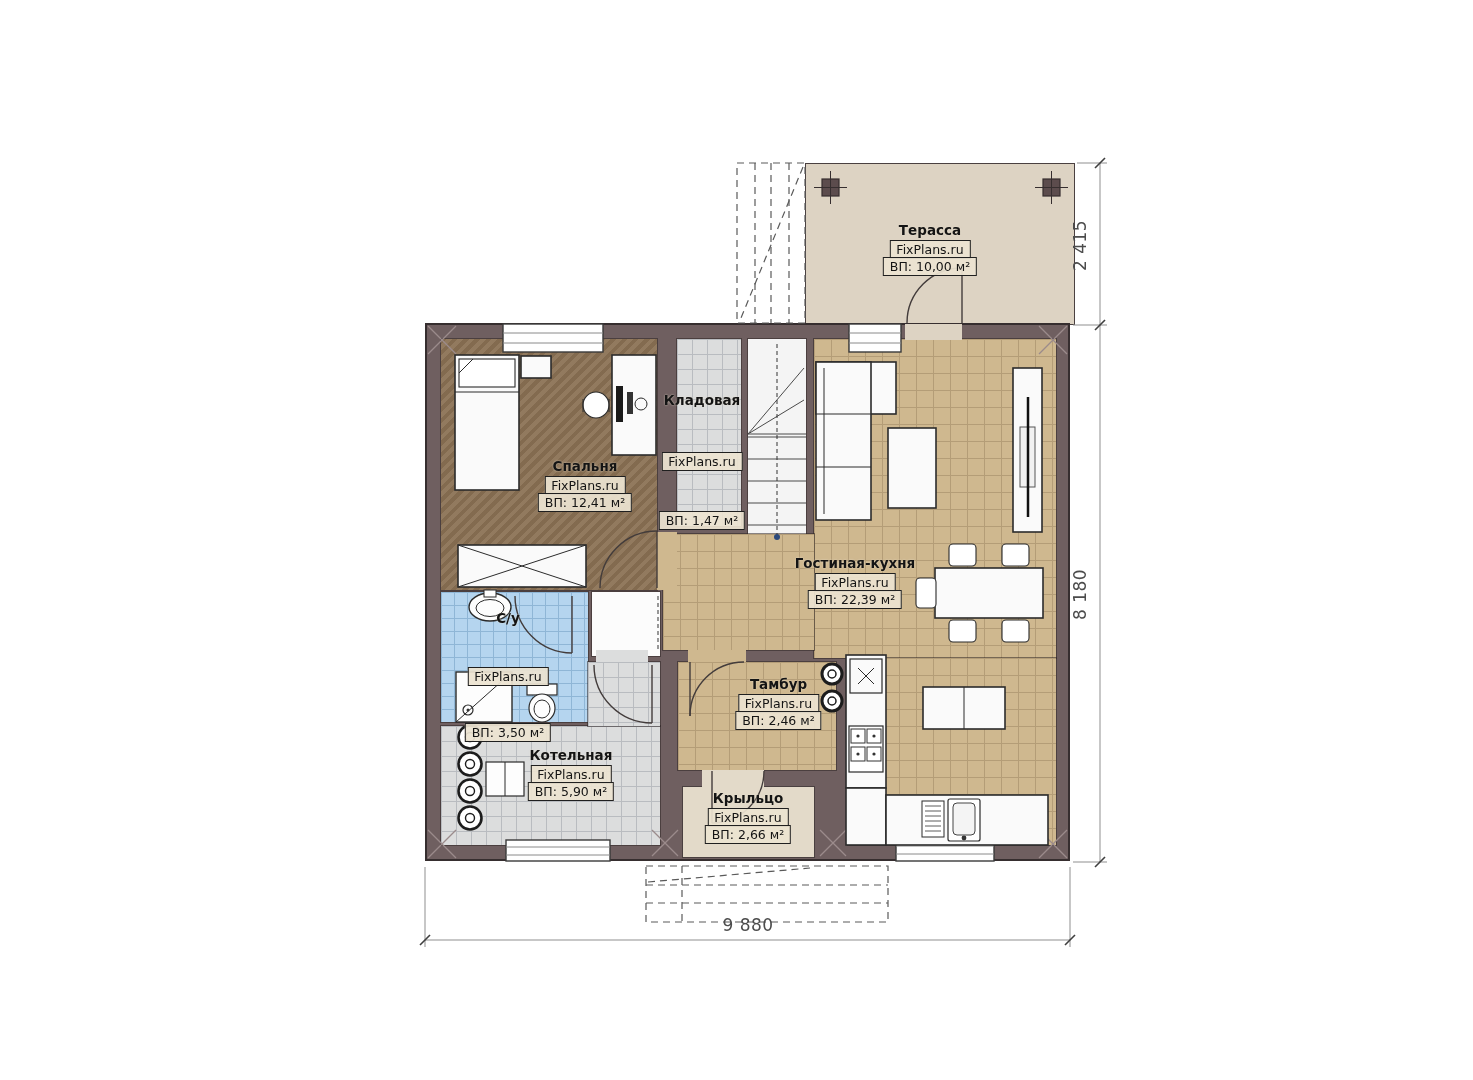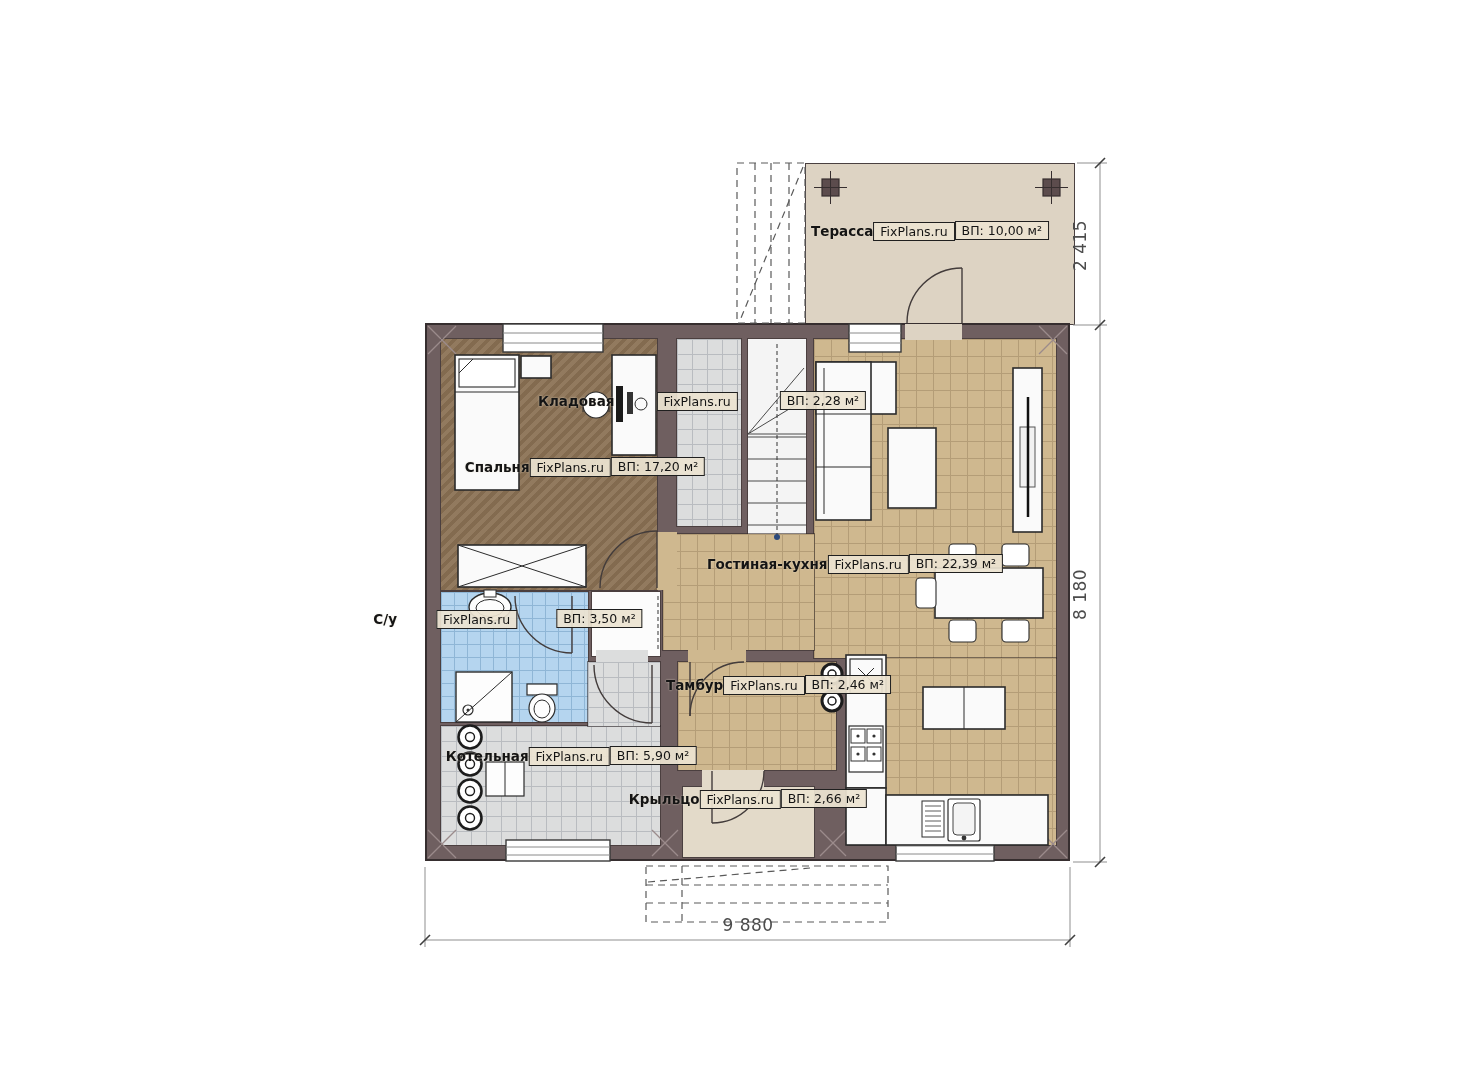--- a/index.html
+++ b/index.html
@@ -11,21 +11,21 @@
     background-image:repeating-linear-gradient(135deg, rgba(50,34,20,0.10) 0 4px, rgba(255,255,255,0.05) 4px 8px);}
   .tile-tan{background-color:#cfb88f;
     background-image:linear-gradient(#b49d77 1px, transparent 1px),linear-gradient(90deg,#b49d77 1px, transparent 1px);
     background-size:17px 17px;}
   .tile-gray{background-color:#dcdddd;
     background-image:linear-gradient(#b9bcc0 1px, transparent 1px),linear-gradient(90deg,#b9bcc0 1px, transparent 1px);
     background-size:15px 15px;}
   .tile-blue{background-color:#b5d5ef;
     background-image:linear-gradient(#8fb6d6 1px, transparent 1px),linear-gradient(90deg,#8fb6d6 1px, transparent 1px);
     background-size:13px 13px;}
-  .room-label{position:absolute;transform:translateX(-50%);display:flex;flex-direction:row;
+  .room-label{position:absolute;transform:translateX(-50%);display:flex;flex-direction:column;
     align-items:center;z-index:30;}
   .room-name{font-weight:bold;font-size:13.5px;color:#141414;margin-bottom:2px;white-space:nowrap;
     text-shadow:0 0 2px rgba(236,227,209,0.8);}
   .label-box{border:1.6px solid #1f1f1f;background:rgba(236,227,209,0.93);padding:0 6px;
     font-size:12.5px;line-height:17px;color:#141414;white-space:nowrap;}
   .label-box + .label-box{margin-top:-1.6px;}
   .dim-label{position:absolute;font-size:17px;color:#4c4c4c;letter-spacing:0.5px;z-index:25;}
   .dim-v{writing-mode:vertical-rl;transform:rotate(180deg);width:24px;text-align:center;}
   .dim-h{text-align:center;}
   svg#overlay{position:absolute;left:0;top:0;z-index:20;pointer-events:none;}
@@ -272,27 +272,27 @@
 
   <div class="room-label" style="left:930px;top:222px;">
     <div class="room-name">Терасса</div>
     <div class="label-box">FixPlans.ru</div>
     <div class="label-box">ВП: 10,00 м²</div>
   </div>
 
   <div class="room-label" style="left:702px;top:392px;gap:42px;">
     <div class="room-name">Кладовая</div>
     <div class="label-box">FixPlans.ru</div>
-    <div class="label-box">ВП: 2,28 м²</div>
+    <div class="label-box">ВП: 1,47 м²</div>
   </div>
 
   <div class="room-label" style="left:585px;top:458px;">
     <div class="room-name">Спальня</div>
     <div class="label-box">FixPlans.ru</div>
-    <div class="label-box">ВП: 17,20 м²</div>
+    <div class="label-box">ВП: 12,41 м²</div>
   </div>
 
   <div class="room-label" style="left:855px;top:555px;">
     <div class="room-name">Гостиная-кухня</div>
     <div class="label-box">FixPlans.ru</div>
     <div class="label-box">ВП: 22,39 м²</div>
   </div>
 
   <div class="room-label" style="left:508px;top:610px;gap:39px;">
     <div class="room-name">С/у</div>

